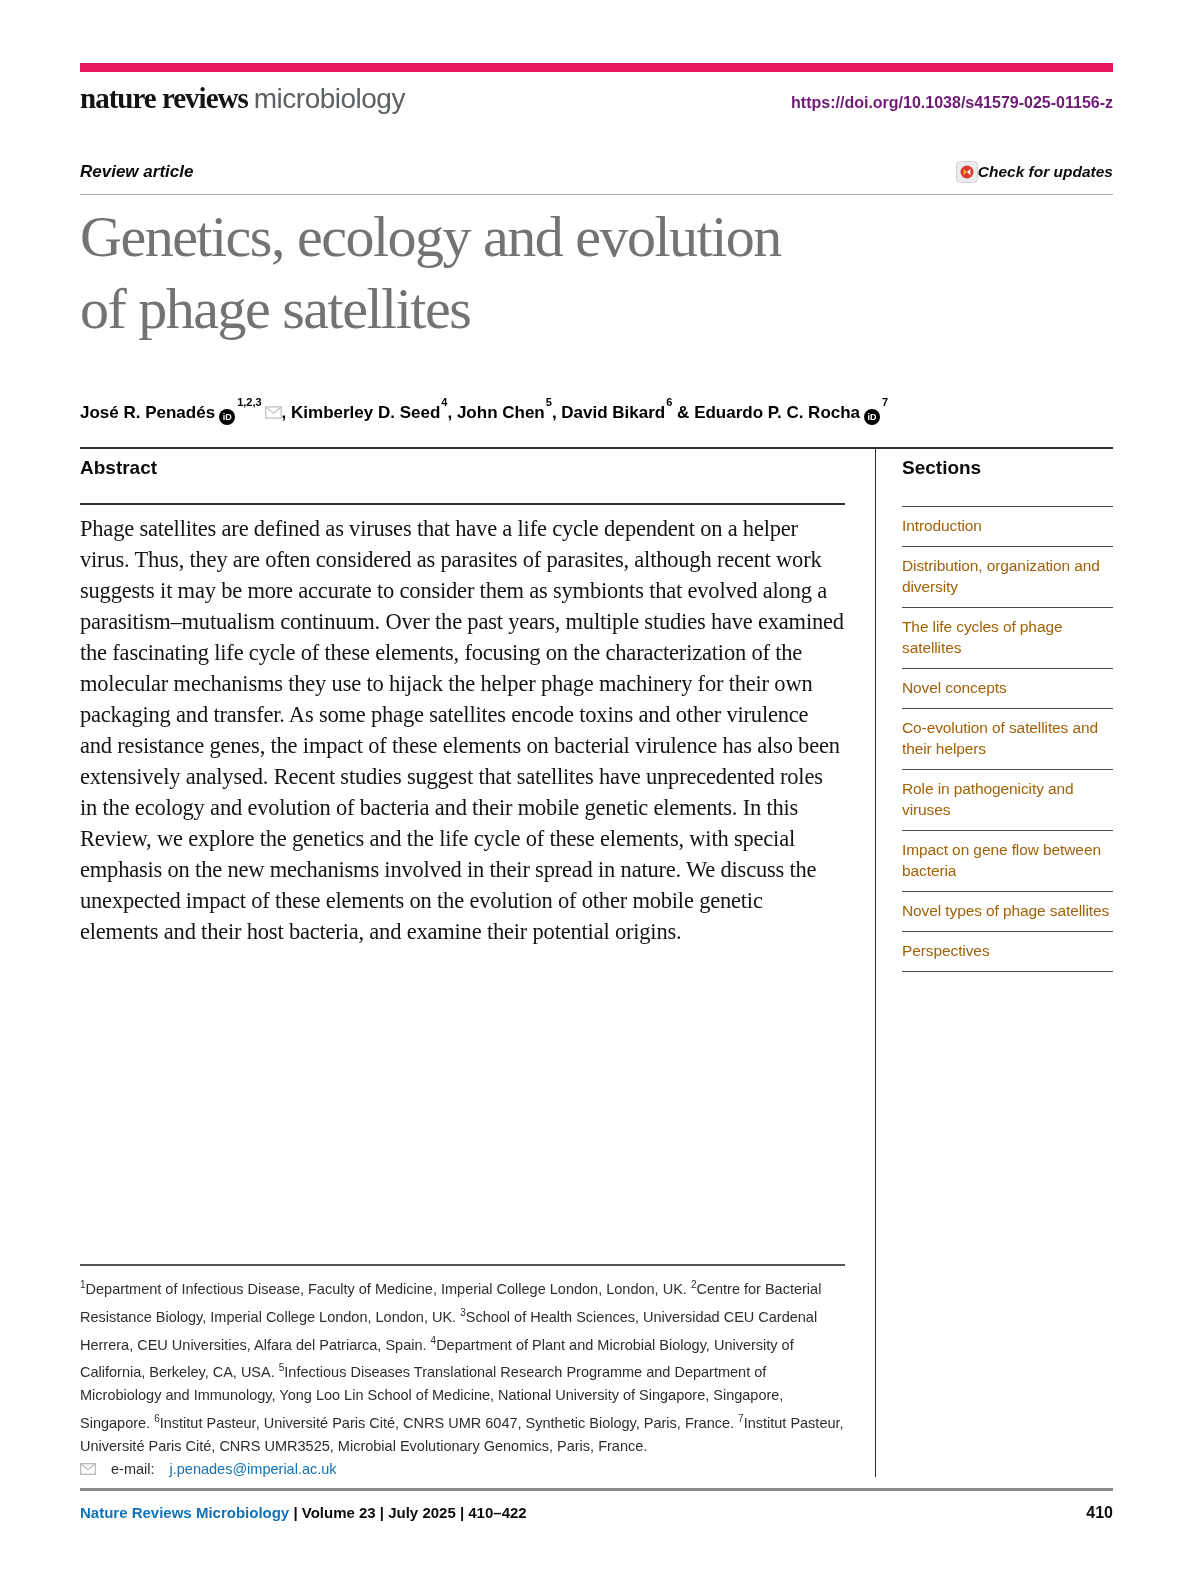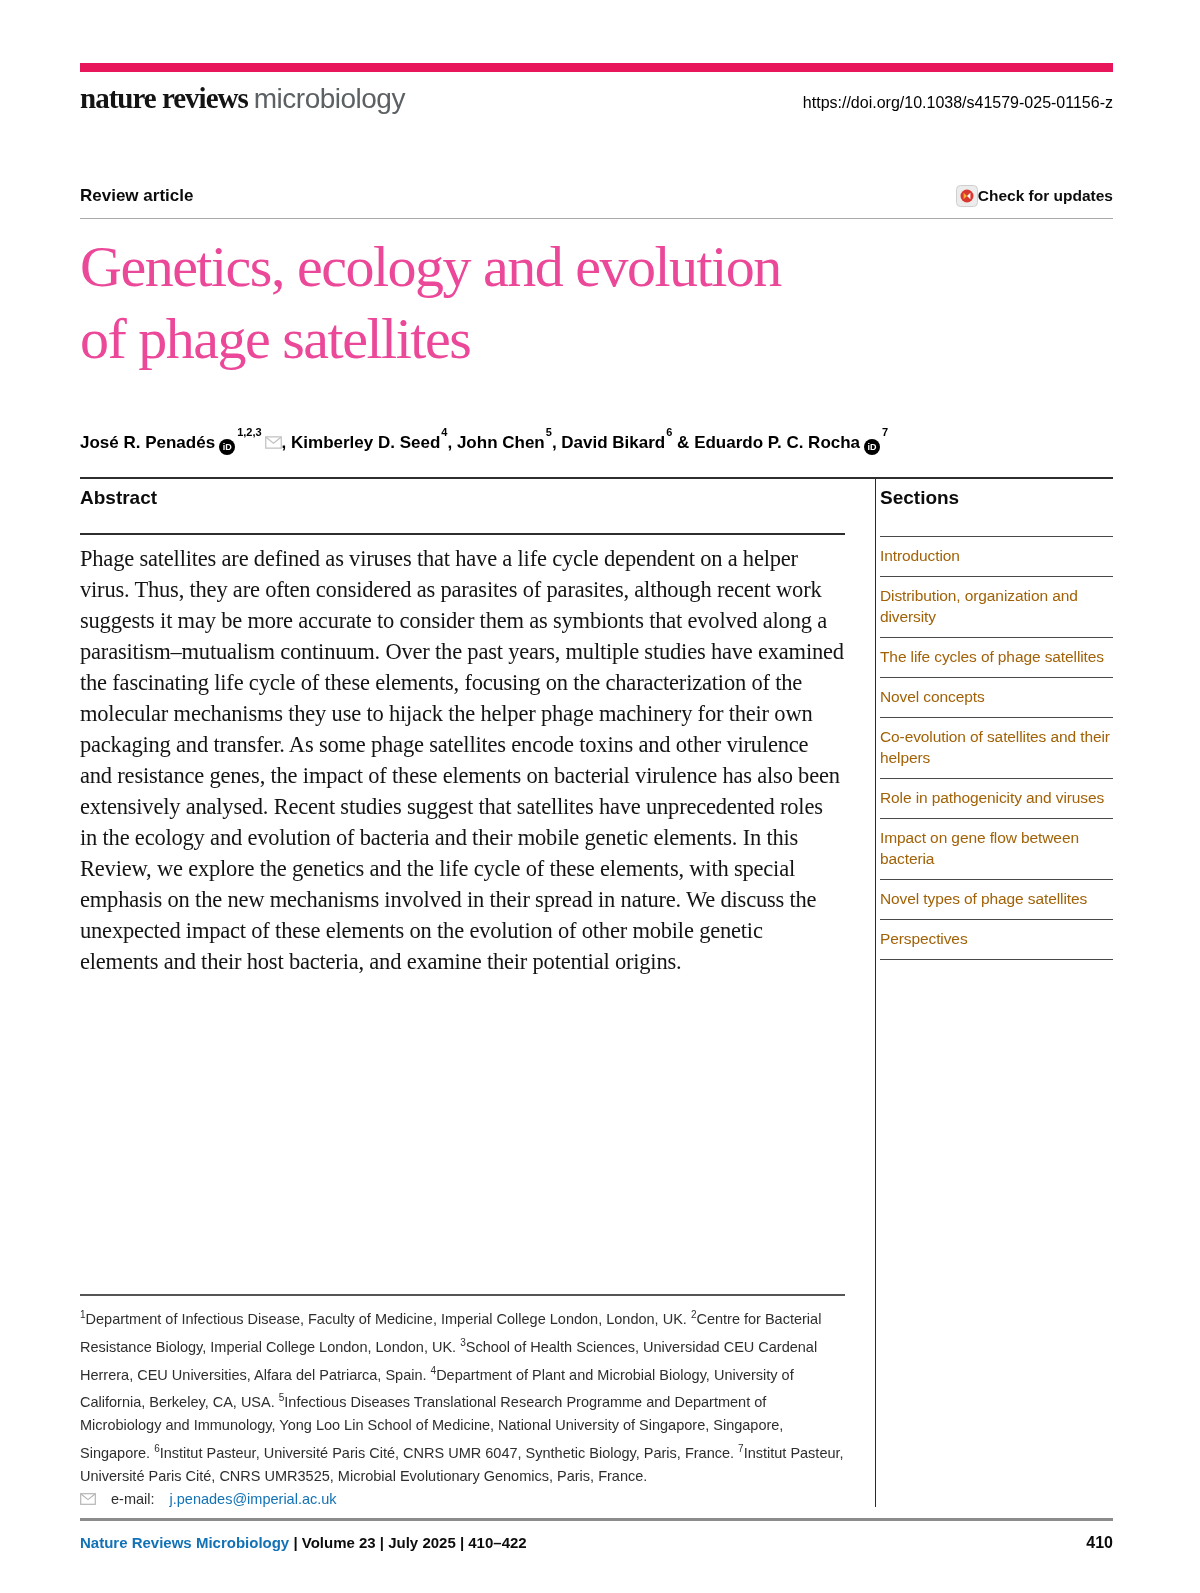--- a/index.html
+++ b/index.html
@@ -7,42 +7,42 @@
   body { font-family:"Liberation Sans", sans-serif; color:#111; }
   .page { position:relative; width:1200px; height:1593px; margin:0 auto; background:#fff;
           padding:0 87px 0 80px; overflow:hidden; }
 
   .topbar { margin-top:63px; height:9px; background:#e8175c; }
 
   .masthead { margin-top:10px; display:flex; align-items:baseline; justify-content:space-between; height:34px; }
   .brand { white-space:nowrap; }
   .brand-bold { font-family:"Liberation Serif", serif; font-weight:700; font-size:29px; letter-spacing:-1px; color:#141414; }
   .brand-light { font-size:28px; font-weight:400; color:#5c6164; letter-spacing:-0.5px; margin-left:6px; }
-  .doi-link { font-size:16px; font-weight:400; color:#000000; text-decoration:none; }
+  .doi-link { font-size:16px; font-weight:700; color:#701a75; text-decoration:none; }
 
-  .type-row { margin-top:68px; display:flex; align-items:center; justify-content:space-between; height:24px; }
+  .type-row { margin-top:44px; display:flex; align-items:center; justify-content:space-between; height:24px;font-style:italic; }
   .type-label { font-size:17px; font-weight:700; color:#0c0c0c; }
   .check-updates { display:inline-flex; align-items:center; gap:0; font-size:15.5px; font-weight:700; color:#0c0c0c; cursor:pointer;justify-content:flex-end; }
   .rule-light { margin-top:10px; height:1px; background:#a9a9a9; }
 
-  .title { margin-top:12px; font-family:"Liberation Serif", serif; font-weight:400;
-           font-size:58px; line-height:72px; letter-spacing:-1.5px; color:#ec4899; }
+  .title { margin-top:6px; font-family:"Liberation Serif", serif; font-weight:400;
+           font-size:58px; line-height:72px; letter-spacing:-1.5px; color:#737373; }
 
   .authors { margin-top:56px; font-size:17px; font-weight:700; color:#000; height:26px; white-space:nowrap; }
   .authors sup { font-size:11px; position:relative; top:-0.45em; margin-left:1px; }
   .orcid { display:inline-flex; width:16px; height:16px; border-radius:50%; background:#000; color:#fff;
            font-weight:700; font-size:9px; align-items:center; justify-content:center;
            vertical-align:-2px; margin:0 1px 0 4px; }
   .env { display:inline-block; vertical-align:-1px; margin-left:3px; }
 
   .rule-dark { margin-top:20px; height:2px; background:#2d2d2d; }
 
   .columns { display:flex; height:1028px; }
   .col-left { width:765px; display:flex; flex-direction:column; }
-  .col-right { width:238px; margin-left:30px; border-left:1px solid #2b2b2b; padding-left:4px; }
+  .col-right { width:238px; margin-left:30px; border-left:1px solid #2b2b2b; padding-left:26px; }
 
   .col-head { margin-top:8px; font-size:19px; font-weight:700; color:#0c0c0c; }
   .rule-mid { margin-top:24px; height:2px; background:#2d2d2d; }
   .abstract-text { margin-top:8px; font-family:"Liberation Serif", serif; font-size:22.5px;
                    line-height:31px; color:#141414; letter-spacing:-0.2px; }
 
   .sections-list { list-style:none; margin-top:27px; }
   .sections-list li { border-top:1px solid #4a4a4a; padding:8px 0 10px; font-size:15.5px; line-height:21px;
                       color:#a16207; cursor:pointer; letter-spacing:-0.1px; }
   .sections-list li:last-child { border-bottom:1px solid #4a4a4a; }

